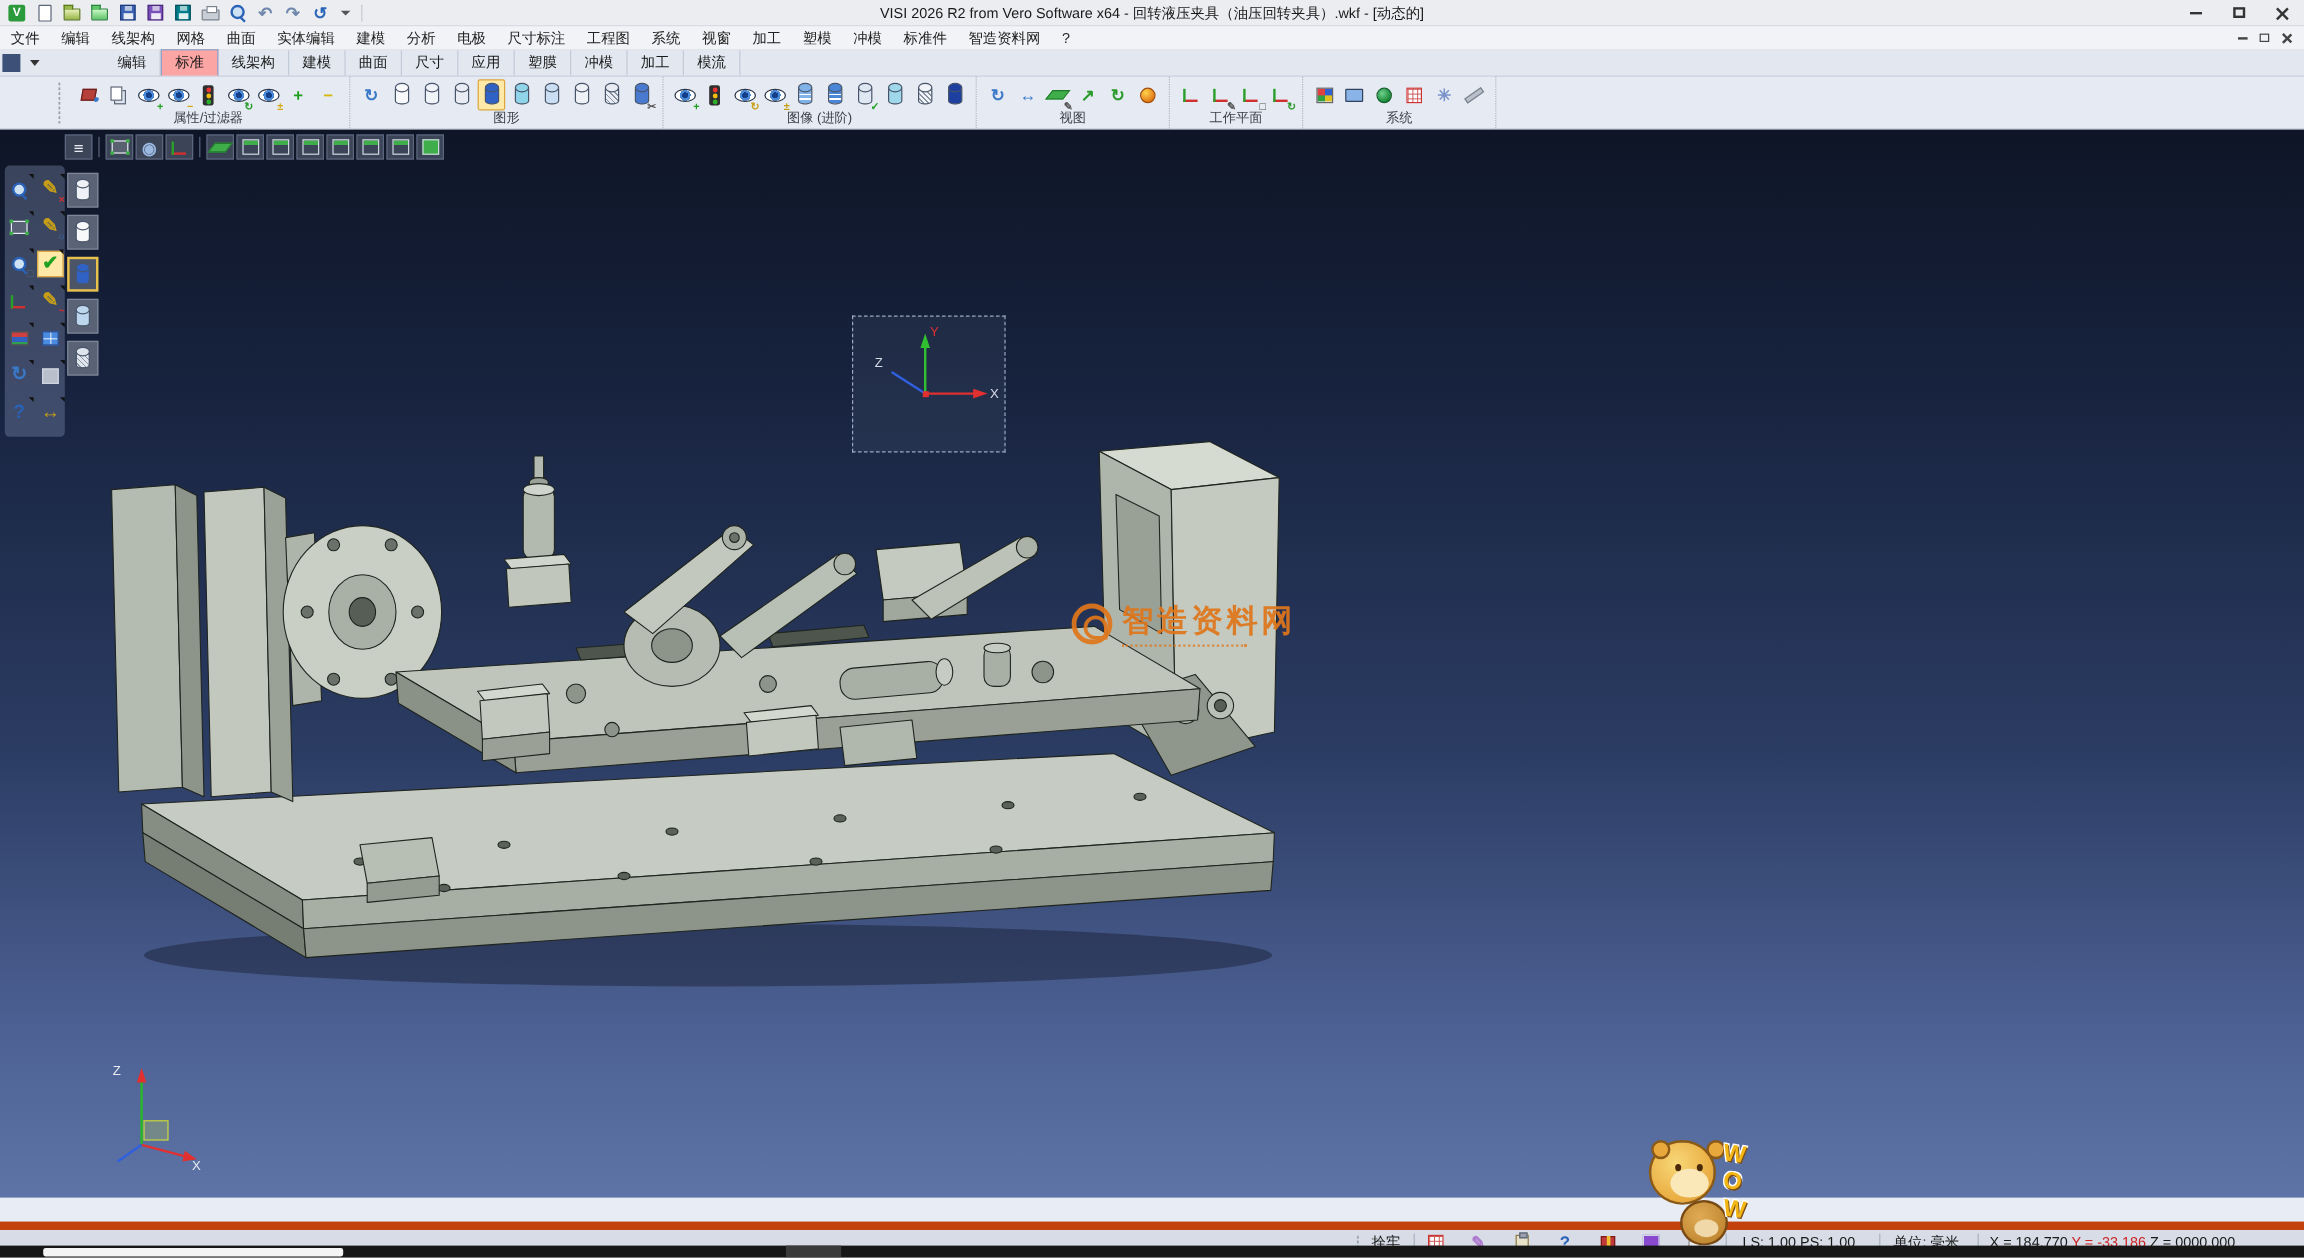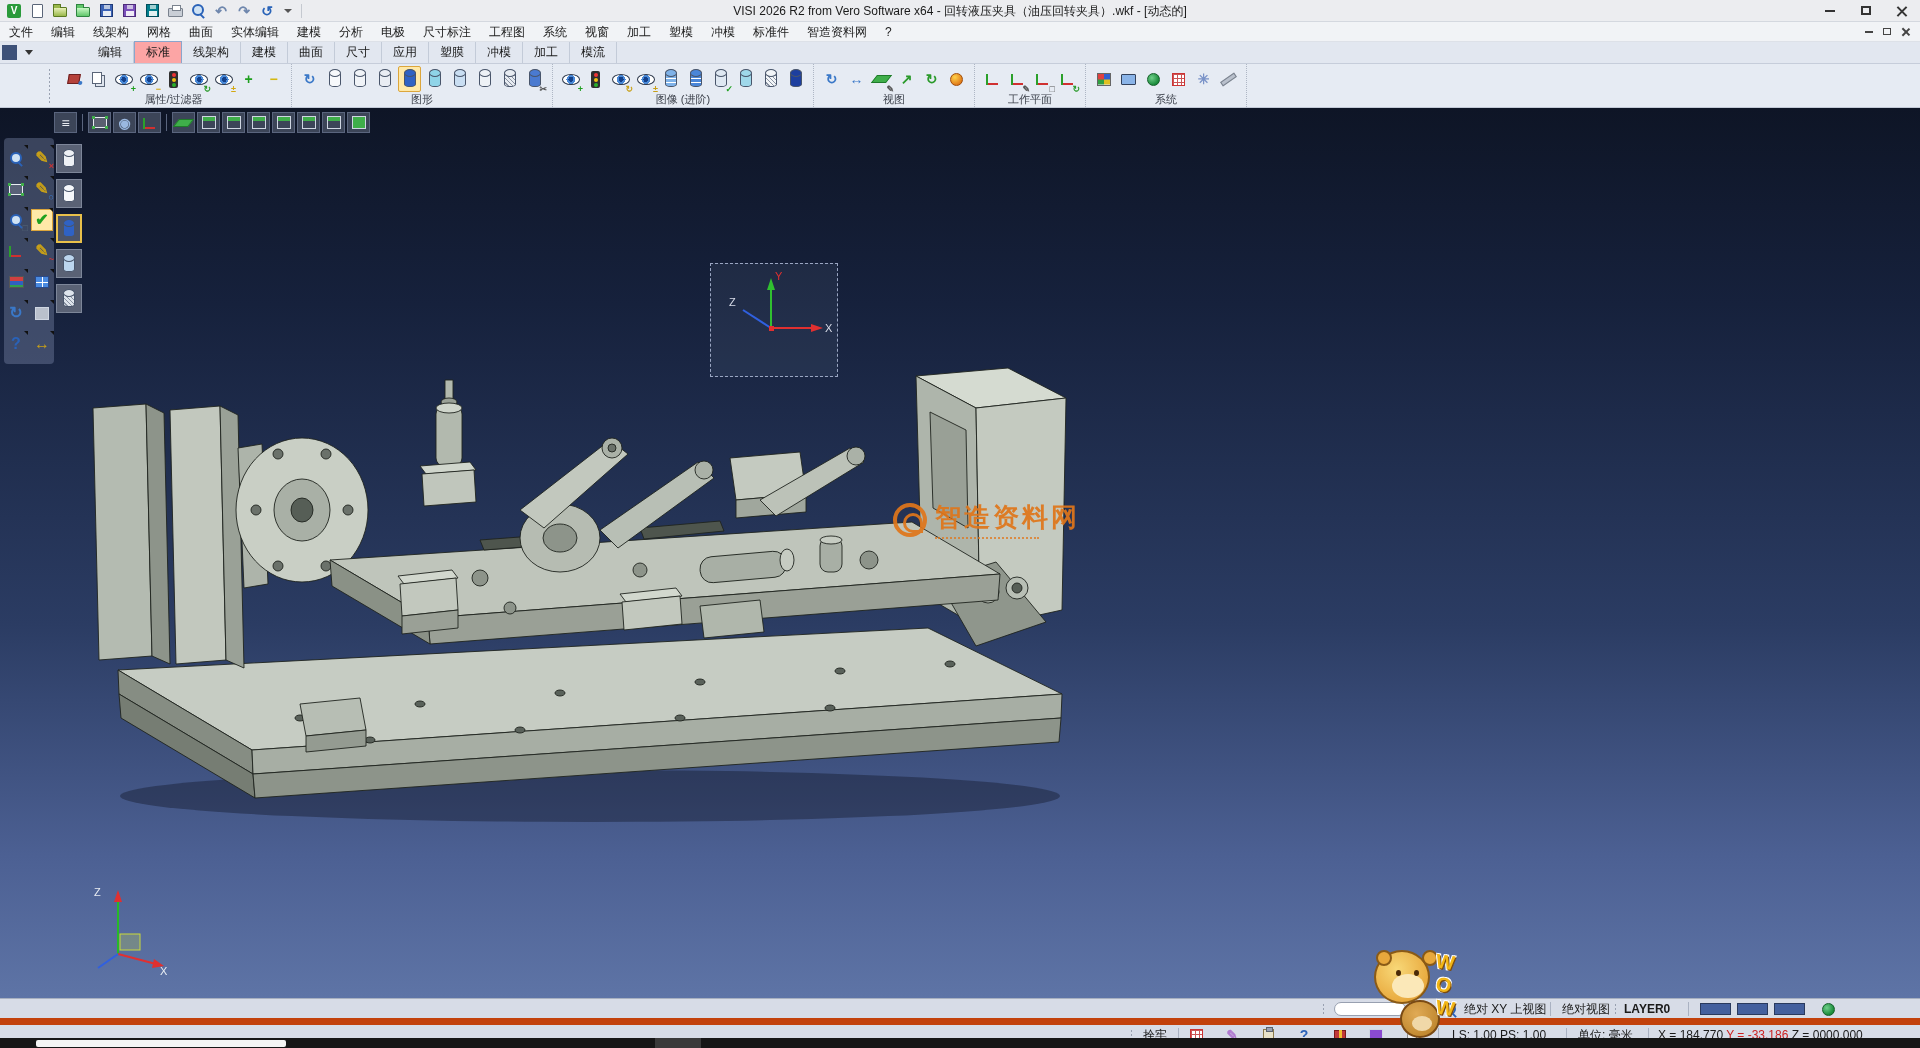--- a/index.html
+++ b/index.html
@@ -900,44 +900,20 @@
 
         <span>W</span>
 
         <span>O</span>
 
         <span>W</span>
 
     </span>
   </div>
 
-  <div class="status1">
-    <span class="sgrip" style="left:1322px;"></span>
-    <span class="cmdfield"></span>
-    <span class="abadge">A</span>
-    <span class="sicon" style="left:1440px;">
-        <i class="ic i-zoomg"></i>
-      </span>
-    <span class="stext" style="left:1464px;">绝对 XY 上视图</span>
-    <span class="ssep" style="left:1550px;"></span>
-    <span class="stext" style="left:1562px;">绝对视图</span>
-    <span class="sgrip" style="left:1614px;"></span>
-    <span class="stext" style="left:1624px;font-weight:bold;">LAYER0</span>
-    <span class="ssep" style="left:1688px;"></span>
-
-      <span class="swatch sw-pos" style="background: rgb(68, 96, 158); left: 1700px;"></span>
-
-      <span class="swatch sw-pos" style="background: rgb(68, 96, 158); left: 1737px;"></span>
-
-      <span class="swatch sw-pos" style="background: rgb(68, 96, 158); left: 1774px;"></span>
-
-    <span class="sicon" style="left:1818px;">
-        <i class="ic i-globe"></i>
-      </span>
-  </div>
 
   <div class="status2">
     <span class="sgrip" style="left:1130px;"></span>
     <span class="stext" style="left:1143px;">拴牢</span>
     <span class="ssep" style="left:1178px;"></span>
 
       <span class="sicon s2-pos" style="left: 1186px;">
         <i class="ic i-gridr"></i>
       </span>
 

